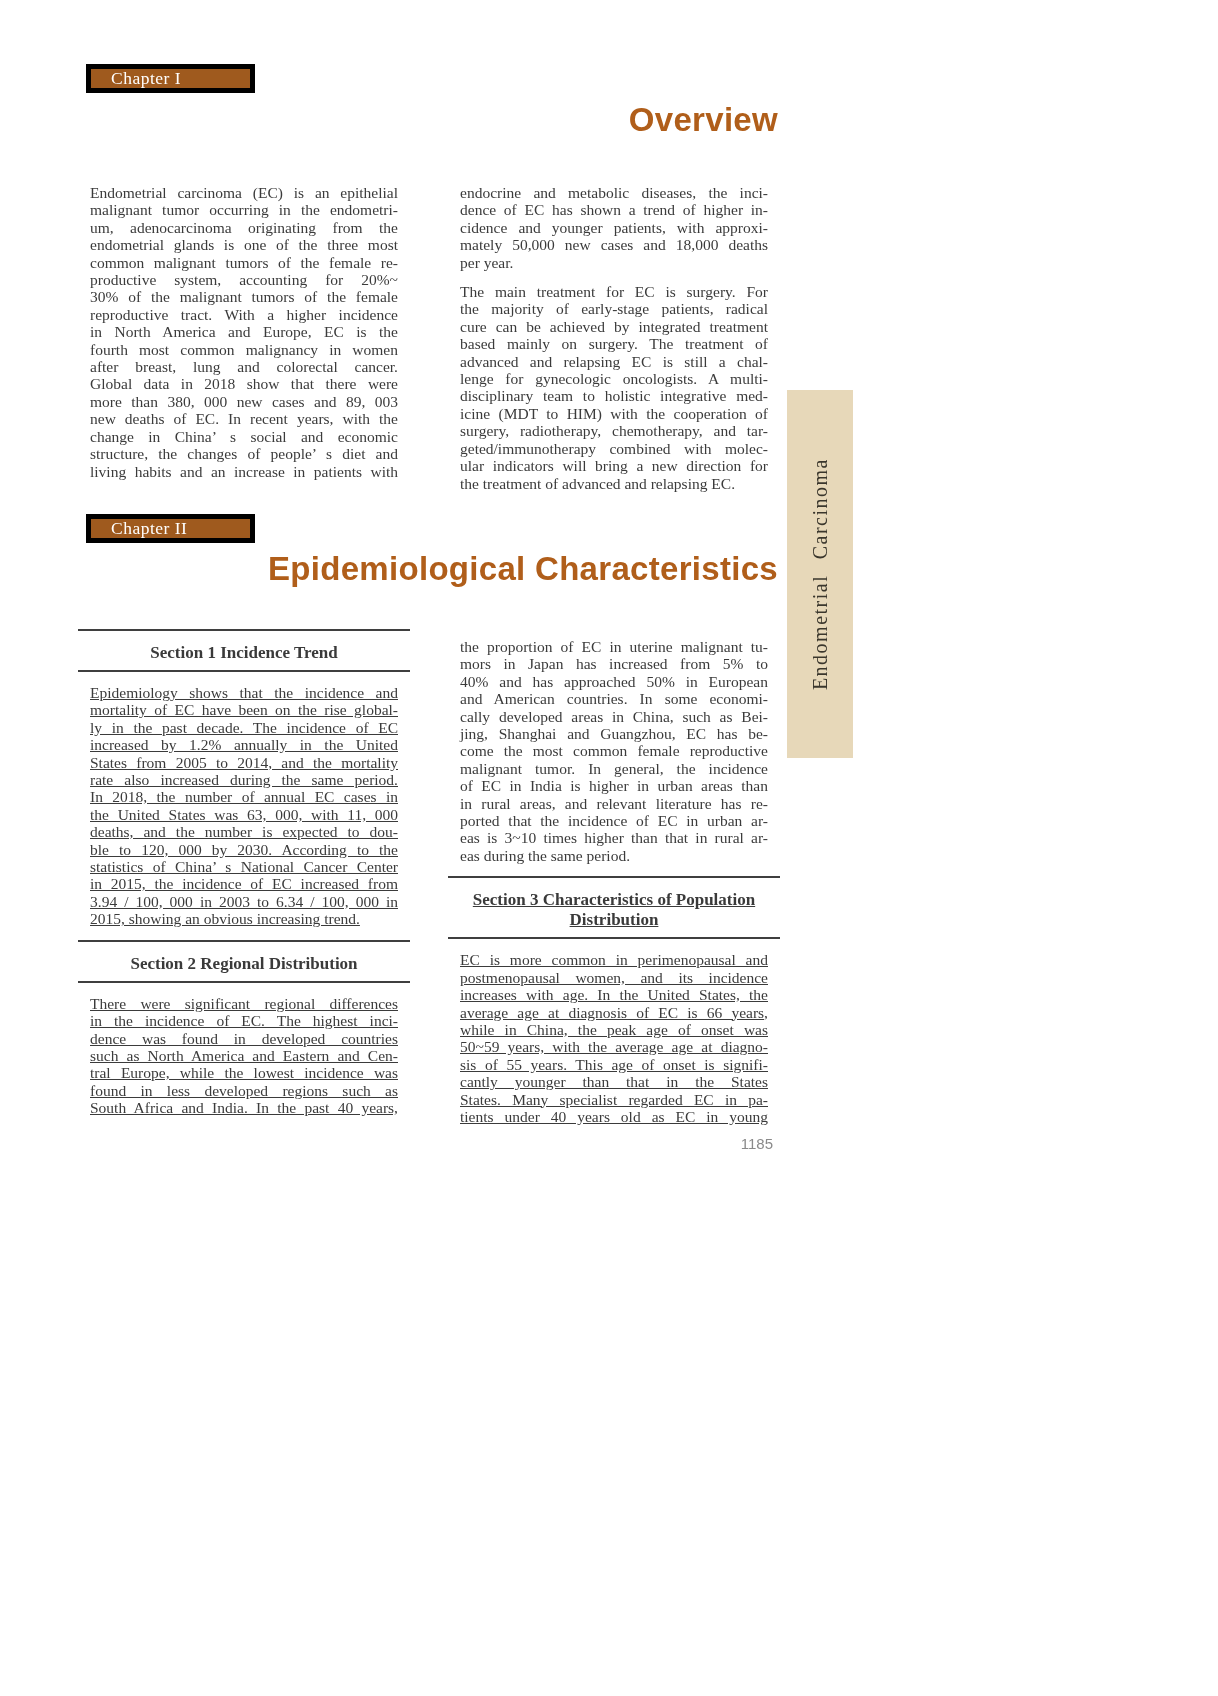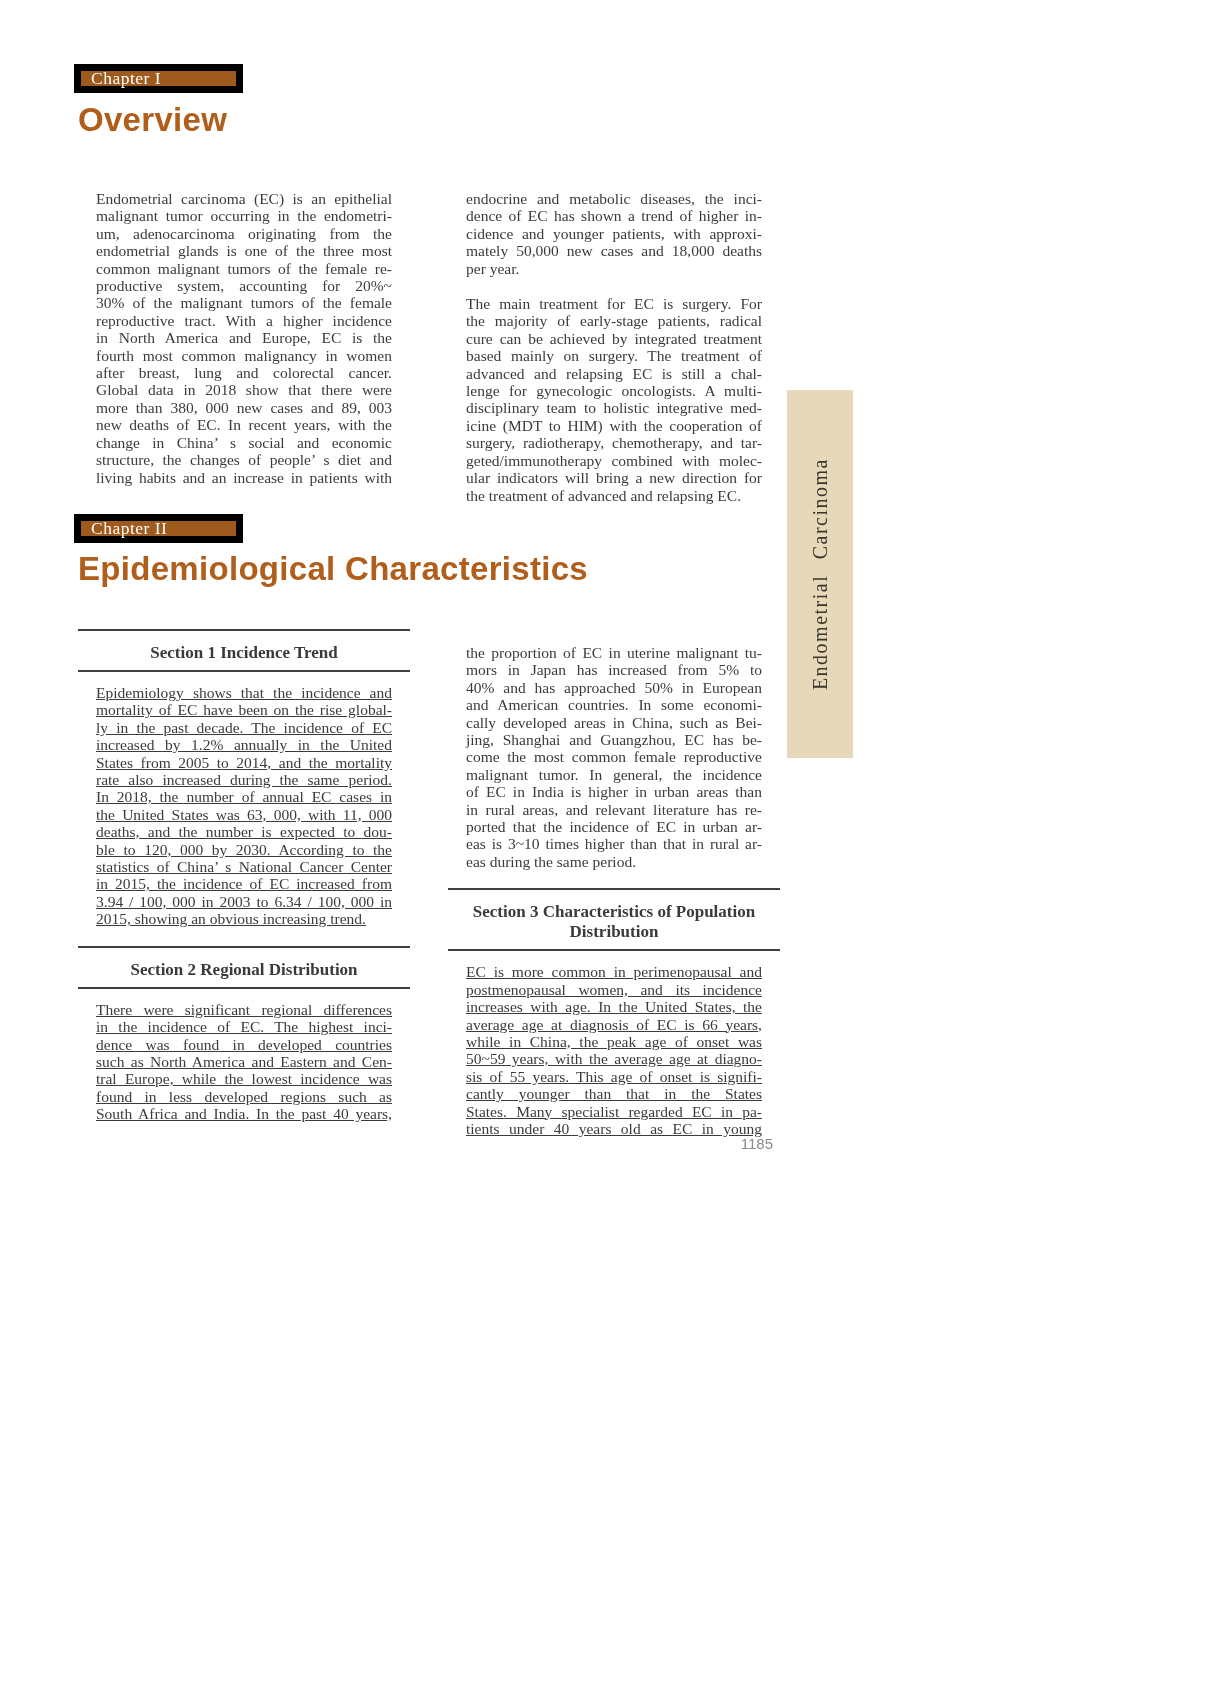--- a/index.html
+++ b/index.html
@@ -1,35 +1,35 @@
 <!DOCTYPE html>
 <html><head>
 <meta charset="utf-8">
 <style>
   html,body{margin:0;padding:0;background:#ffffff;}
   .page{position:relative;width:1218px;height:1696px;background:#ffffff;overflow:hidden;
         font-family:"Liberation Serif","DejaVu Serif",serif;}
-  .chapter-box{position:absolute;left:74px;width:169px;height:29px;
-        background:#9f5a1e;border:7px solid #000000;box-sizing:border-box;
-        display:flex;align-items:center;padding-left:10px;}
+  .chapter-box{position:absolute;left:86px;width:169px;height:29px;
+        background:#9f5a1e;border:5px solid #000000;box-sizing:border-box;
+        display:flex;align-items:center;padding-left:20px;}
   .chapter-box span{color:#ffffff;font-size:17.5px;font-family:"Liberation Serif",serif;
         letter-spacing:0.5px;white-space:pre;}
-  .chap-title{position:absolute;left:78px;width:700px;margin:0;text-align:left;
+  .chap-title{position:absolute;left:78px;width:700px;margin:0;text-align:right;
         font-family:"Liberation Sans","DejaVu Sans",sans-serif;font-weight:bold;
         font-size:33px;line-height:36px;color:#b05e1a;letter-spacing:0.3px;}
   .col{position:absolute;width:332px;color:#3b3b3b;font-size:15.5px;line-height:17.4px;}
   .jline{text-align:justify;text-align-last:justify;white-space:normal;}
   .para.rag .jline:last-child{text-align-last:left;}
-  .para{margin:18px;}
+  .para{margin:12px;}
   .p-after-head{margin-top:12px;text-decoration:underline;}
   .section-head{border-top:2px solid #3f3f3f;border-bottom:2px solid #3f3f3f;
         padding:12px 2px 7px 2px;text-align:center;font-weight:bold;
         font-size:17px;line-height:20px;color:#3a3a3a;}
   .mt-s2{}
-  .mt-s3{margin-top:6px;}
+  .mt-s3{margin-top:6px;text-decoration:underline;}
   .page-number{position:absolute;left:673px;top:1135px;width:100px;text-align:right;
         font-family:"Liberation Sans","DejaVu Sans",sans-serif;font-size:15px;color:#8a8a8a;}
   .side-tab{position:absolute;left:787px;top:390px;width:66px;height:368px;
         background:#e7d8b9;display:flex;align-items:center;justify-content:center;}
   .tab-text{writing-mode:vertical-rl;transform:rotate(180deg);
         font-family:"Liberation Serif","DejaVu Serif",serif;font-size:20px;color:#3a362c;
         letter-spacing:1.5px;word-spacing:9px;white-space:nowrap;}
 </style>
 </head>
 <body>

